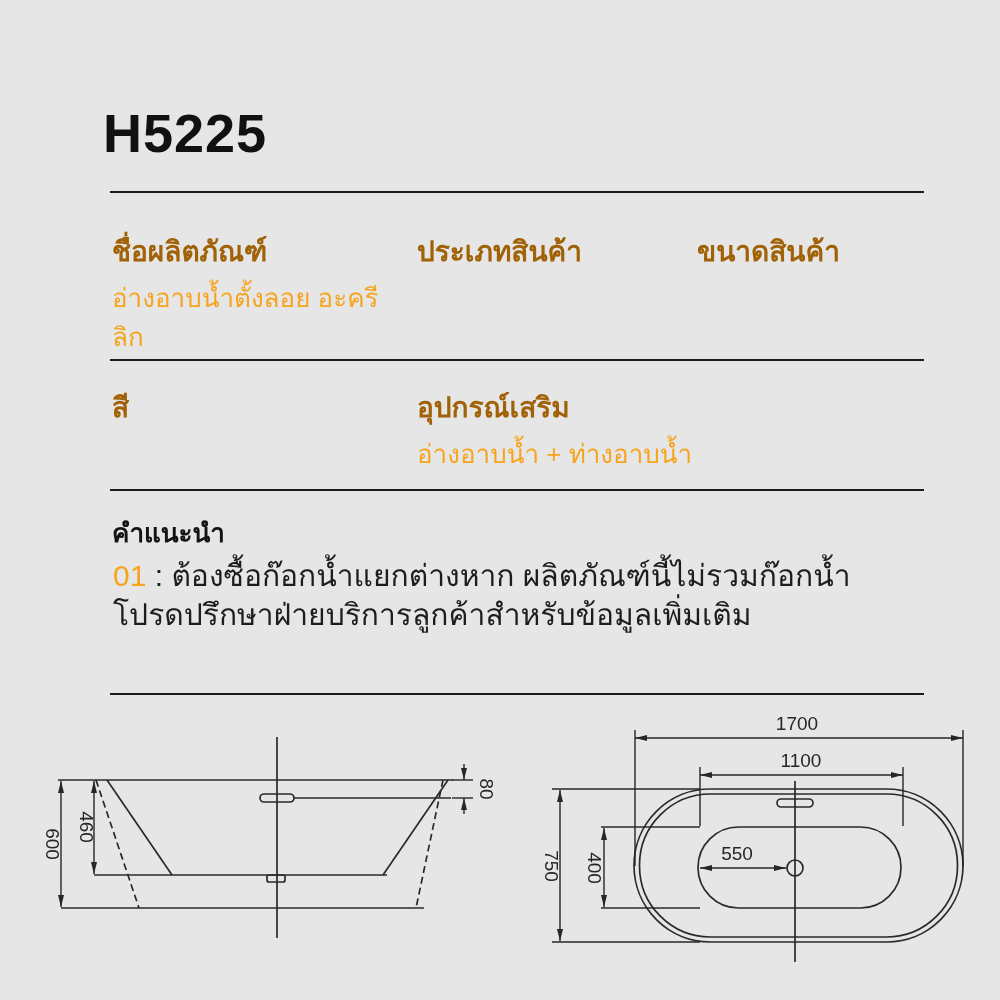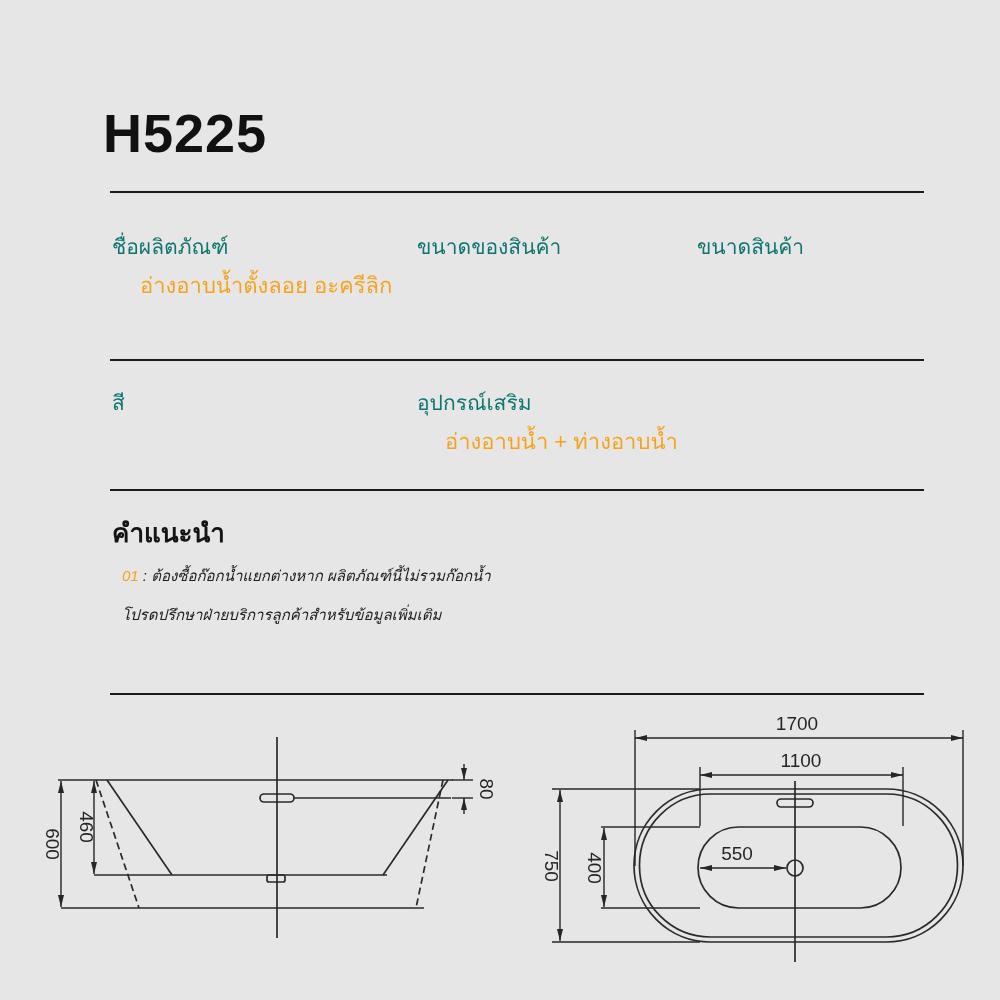--- a/index.html
+++ b/index.html
@@ -16,26 +16,26 @@
     font-family:"Liberation Sans", sans-serif;
   }
   .abs{position:absolute;}
   .page-title{
     left:103px;top:102px;
     font-size:54px;font-weight:600;letter-spacing:1px;color:#111;
   }
   .hr{left:110px;width:814px;height:2px;background:var(--line);}
   .hr1{top:191px}.hr2{top:359px}.hr3{top:489px}.hr4{top:693px}
   .spec-col{width:300px;}
-  .spec-label{font-size:21px;font-weight:400;line-height:1.4;color:#0f766e;}
-  .spec-value{font-size:22px;line-height:1.5;color:var(--accent);margin-top:8px;max-width:270px;margin-left:28px;}
+  .spec-label{font-size:28px;font-weight:700;line-height:1.4;color:#a16207;}
+  .spec-value{font-size:26px;line-height:1.5;color:var(--accent);margin-top:8px;max-width:270px;}
   .row1{top:232px}.row2{top:388px}
   .c1{left:112px}.c2{left:417px}.c3{left:697px}
   .reco-heading{left:112px;top:512px;font-size:26px;font-weight:700;color:#141414;text-align:center;}
-  .notes{left:122px;top:556px;width:680px;font-size:15px;color:#1d1d1d;font-style:italic;}
+  .notes{left:113px;top:556px;width:680px;font-size:30px;color:#1d1d1d;}
   .note-line{line-height:39px;white-space:nowrap;}
   .note-num{color:var(--accent);}
   svg text{
     font-family:"Liberation Sans", sans-serif;
     font-size:19px;fill:#262626;stroke:none;
   }
 </style>
 </head>
 <body>
 
@@ -44,21 +44,21 @@
 <div class="abs hr hr1"></div>
 <div class="abs hr hr2"></div>
 <div class="abs hr hr3"></div>
 <div class="abs hr hr4"></div>
 
 <div class="abs spec-col row1 c1">
   <div class="spec-label">ชื่อผลิตภัณฑ์</div>
   <div class="spec-value">อ่างอาบน้ำตั้งลอย อะครีลิก</div>
 </div>
 <div class="abs spec-col row1 c2">
-  <div class="spec-label">ขนาดของสินค้า</div>
+  <div class="spec-label">ประเภทสินค้า</div>
 </div>
 <div class="abs spec-col row1 c3">
   <div class="spec-label">ขนาดสินค้า</div>
 </div>
 
 <div class="abs spec-col row2 c1">
   <div class="spec-label">สี</div>
 </div>
 <div class="abs spec-col row2 c2">
   <div class="spec-label">อุปกรณ์เสริม</div>

